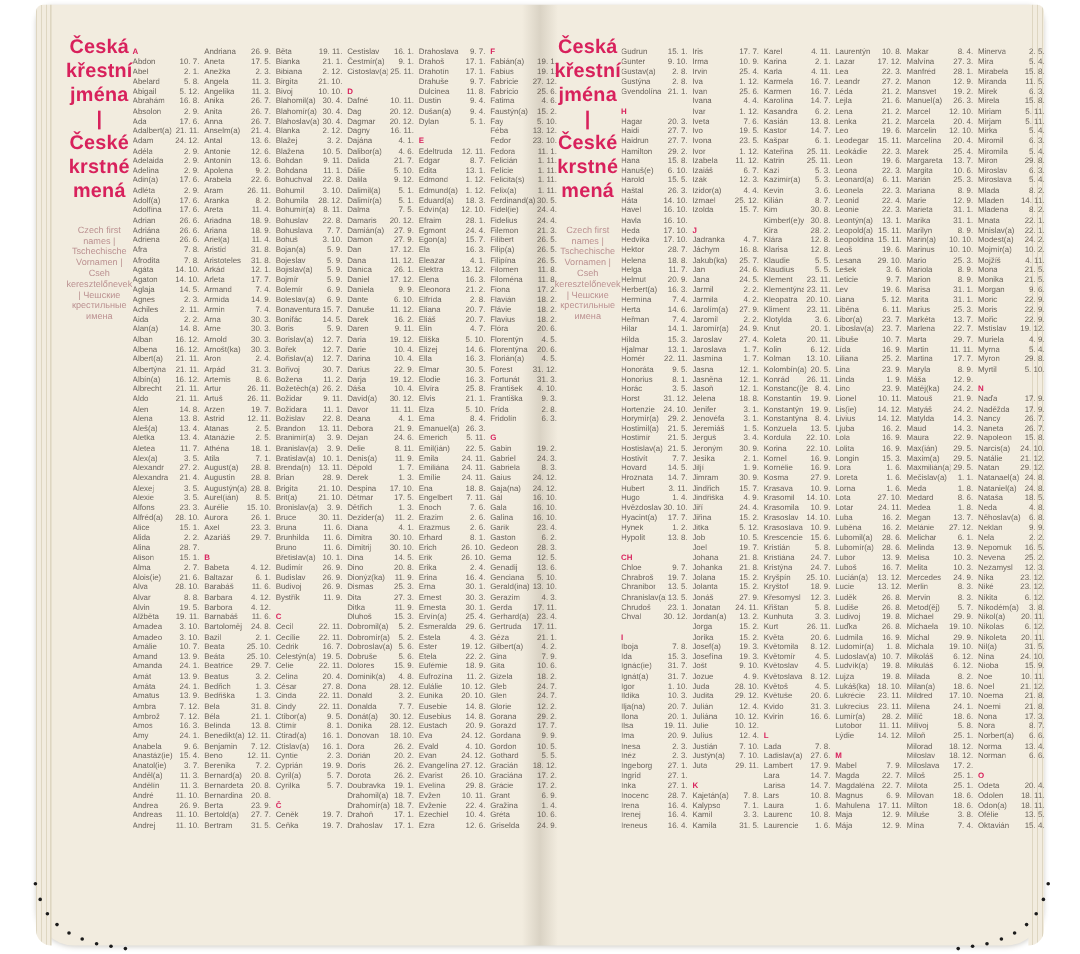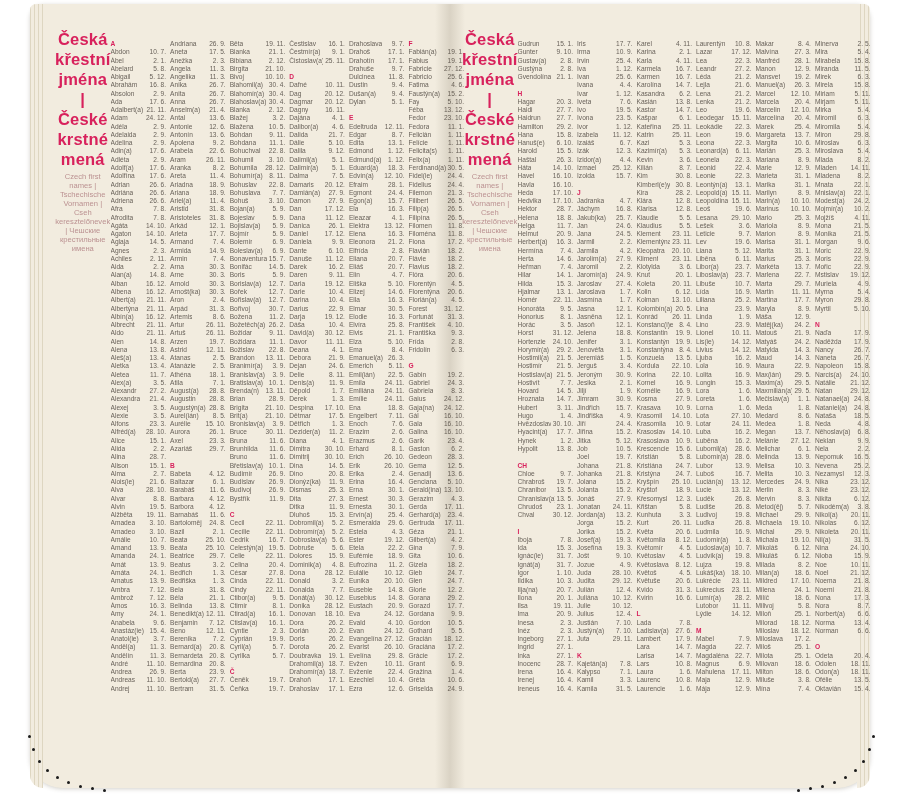--- a/index.html
+++ b/index.html
@@ -9,21 +9,21 @@
         border-radius:14px 14px 32px 32px;box-shadow:0 1px 4px rgba(80,70,50,.25);}
   .edge{position:absolute;top:0;bottom:0;width:13px;}
   .edge-left{left:0;border-radius:14px 0 0 32px;background:repeating-linear-gradient(90deg,#ded6c1 0 1px,#f2ecdf 1px 4px);}
   .edge-right{right:0;border-radius:0 14px 32px 0;background:repeating-linear-gradient(90deg,#f2ecdf 0 3px,#ded6c1 3px 4px);}
   .gutter{position:absolute;left:50%;top:0;bottom:0;width:30px;transform:translateX(-50%);
           background:linear-gradient(90deg,rgba(90,78,56,0) 0%,rgba(90,78,56,.16) 50%,rgba(90,78,56,0) 100%);}
   .pages{position:absolute;left:13px;right:13px;top:0;bottom:0;display:flex;}
   .page{flex:1;min-width:0;display:flex;flex-direction:row;padding:25px 12px 0 12px;}
   .page-header{text-align:center;}
   .title{font-size:16.5px;font-weight:700;color:var(--accent);letter-spacing:.2px;line-height:20px;}
-  .subtitle{font-size:7.6px;color:var(--sub);margin-top:3px;line-height:9px;}
+  .subtitle{font-size:7.6px;color:var(--sub);margin-top:18px;line-height:9px;}
   .rule{height:2px;background:var(--accent);margin-top:6px;border-radius:1px;}
   .grid{display:flex;gap:4px;margin-top:11px;}
   .col{flex:1;min-width:0;}
   .row{display:flex;justify-content:space-between;height:8.28px;font-size:6.6px;line-height:8.5px;
        color:var(--ink);white-space:nowrap;}
   .row .n{overflow:hidden;}
   .row .d{margin-left:2px;flex:0 0 auto;}
   .row.letter{color:var(--accent);font-weight:700;}
   .rule.bottom{margin-top:2px;}
   .dot{position:absolute;width:3.4px;height:3.4px;border-radius:50%;background:#1c1c1c;}

